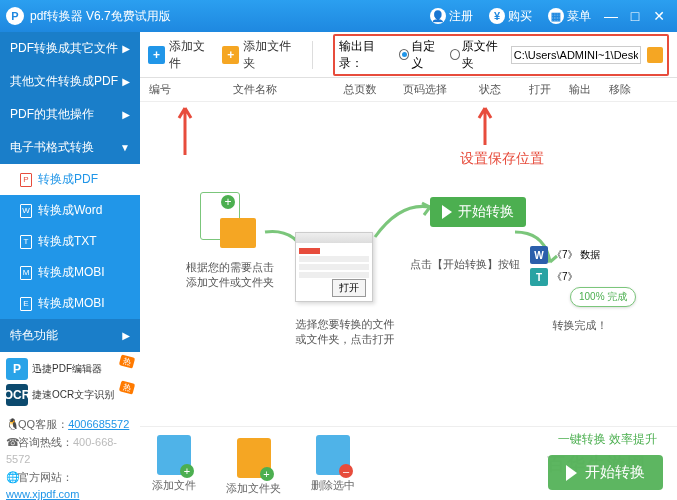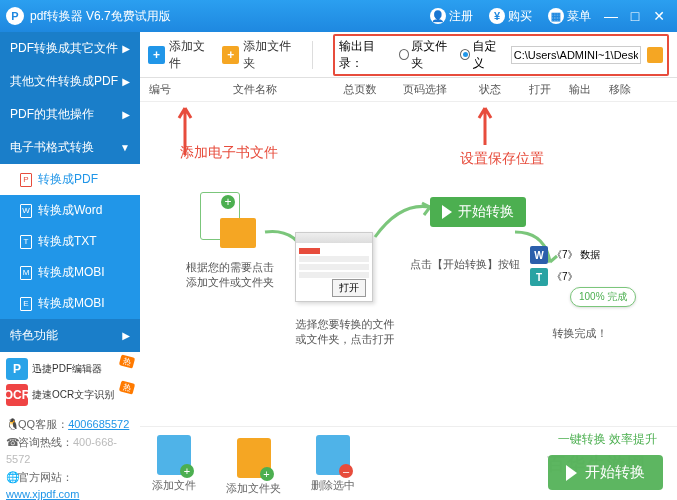--- a/index.html
+++ b/index.html
@@ -155,21 +155,21 @@
         <span class="chev">▶</span>
       </div>
     <div class="side-spacer"></div>
     <div class="promo">
       <div class="promo-card">
           <div class="pic" style="background:#29a3e8">P</div>
           <span>迅捷PDF编辑器</span>
           <span class="badge">热</span>
         </div>
       <div class="promo-card">
-          <div class="pic" style="background:#ef4444">OCR</div>
+          <div class="pic" style="background:#0c4a6e">OCR</div>
           <span>捷速OCR文字识别</span>
           <span class="badge">热</span>
         </div>
     </div>
     <div class="contact">
       <div><span class="ci">🐧</span>QQ<span>客服：</span><span class="lnk">4006685572</span></div>
       <div><span class="ci">☎</span><span>咨询热线：</span><span style="color:#bbb">400-668-5572</span></div>
       <div><span class="ci">🌐</span><span>官方网站：</span><span class="lnk">www.xjpdf.com</span></div>
     </div>
   </div>
@@ -182,26 +182,26 @@
         </div>
       <div class="addbtn">
           <div class="aicon" style="background:#f5a623">+</div>
           <span>添加文件夹</span>
         </div>
       <div class="sep"></div>
       <div style="flex:1"></div>
       <div class="outdir">
         <span>输出目录：</span>
         <label class="radio">
+            <span class="rd on"></span>
+            <span>自定义</span>
+          </label>
+        <label class="radio">
             <span class="rd"></span>
             <span>原文件夹</span>
-          </label>
-        <label class="radio">
-            <span class="rd on"></span>
-            <span>自定义</span>
           </label>
         <input type="text" value="C:\Users\ADMINI~1\Desktop\" style="">
         <div class="fold"></div>
       </div>
     </div>
 
     <div class="headers">
       <span style="width:40px">编号</span>
       <span style="width:150px">文件名称</span>
       <span style="width:60px">总页数</span>
@@ -212,21 +212,20 @@
       <span style="width:40px">移除</span>
     </div>
 
     <div class="canvas">
 
       <div class="arrow-red" style="left:30px;top:-2px">
           <svg width="30" height="60">
             <path d="M15 55 L15 8 M15 8 L9 18 M15 8 L21 18" stroke="#e74c3c" stroke-width="3" fill="none"></path>
           </svg>
         </div>
-      <div class="anno" style="left:40px;top:42px">添加电子书文件</div>
       <div class="arrow-red" style="left:330px;top:-2px">
           <svg width="30" height="50">
             <path d="M15 45 L15 8 M15 8 L9 18 M15 8 L21 18" stroke="#e74c3c" stroke-width="3" fill="none"></path>
           </svg>
         </div>
       <div class="anno" style="left:320px;top:48px">设置保存位置</div>
 
       <div class="step-icon folder-stack" style="left:60px;top:90px">
           <div class="f1"></div>
           <div class="f2"></div>
@@ -272,21 +271,21 @@
         <div class="ritem">
             <div class="ric" style="background:#2b5fab">W</div>
             <span>《7》 数据</span>
           </div>
         <div class="ritem">
             <div class="ric" style="background:#29a3a3">T</div>
             <span>《7》</span>
           </div>
       </div>
       <div class="prog-badge" style="left:430px;top:185px">100% 完成</div>
-      <div class="caption" style="left:400px;top:224px;width:80px">转换完成！</div>
+      <div class="caption" style="left:400px;top:216px;width:80px">转换完成！</div>
     </div>
 
     <div class="bottombar">
       <div class="bitem">
           <div class="bicon bic-add"></div>
           <span>添加文件</span>
         </div>
       <div class="bitem">
           <div class="bicon bic-fold"></div>
           <span>添加文件夹</span>

